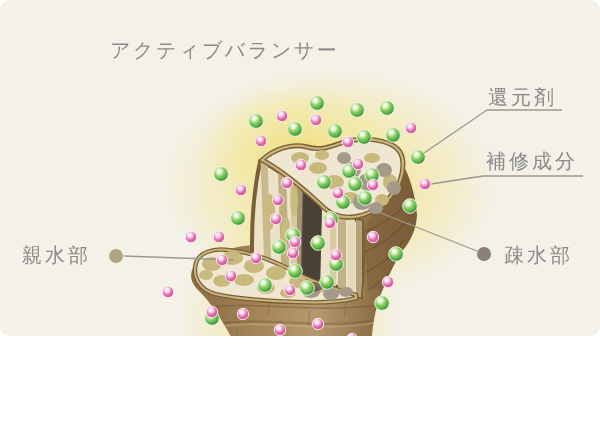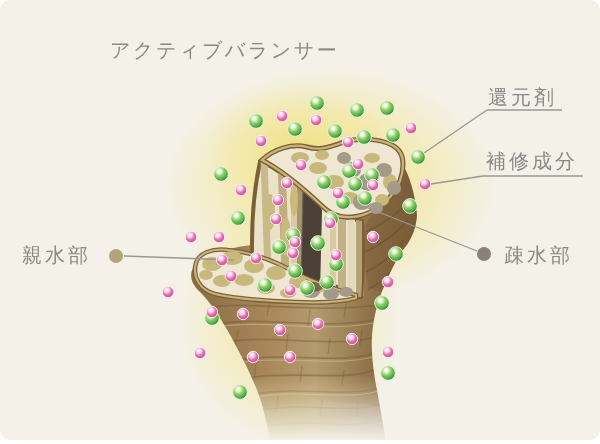--- a/index.html
+++ b/index.html
@@ -1,16 +1,16 @@
 <!DOCTYPE html>
 <html><head>
 <meta charset="utf-8">
 <style>
   html,body{margin:0;padding:0;background:#ffffff;}
-  .stage{position:relative;width:600px;height:440px;border-radius:10px;overflow:hidden;
+  .stage{position:relative;width:600px;height:336px;border-radius:10px;overflow:hidden;
          font-family:"Liberation Sans", sans-serif;}
   svg{display:block;width:600px;height:444px;}
   text{font-family:"Liberation Sans", sans-serif;}
   .jp-label{font-size:20px;letter-spacing:3px;}
   .jp-title{font-size:20px;letter-spacing:2.5px;}
   .texline{fill:none;stroke:#6b5334;stroke-width:1.6;opacity:.42;}
   .texhi{fill:none;stroke:#e2d1a4;stroke-width:1.2;opacity:.4;}
   .joint{stroke:#6b5334;stroke-width:1.3;opacity:.3;}
   .scalearc{fill:none;stroke:#5e492d;stroke-width:1.5;opacity:.45;}
   .p-green{stroke:#e9f5dd;stroke-width:1;}

